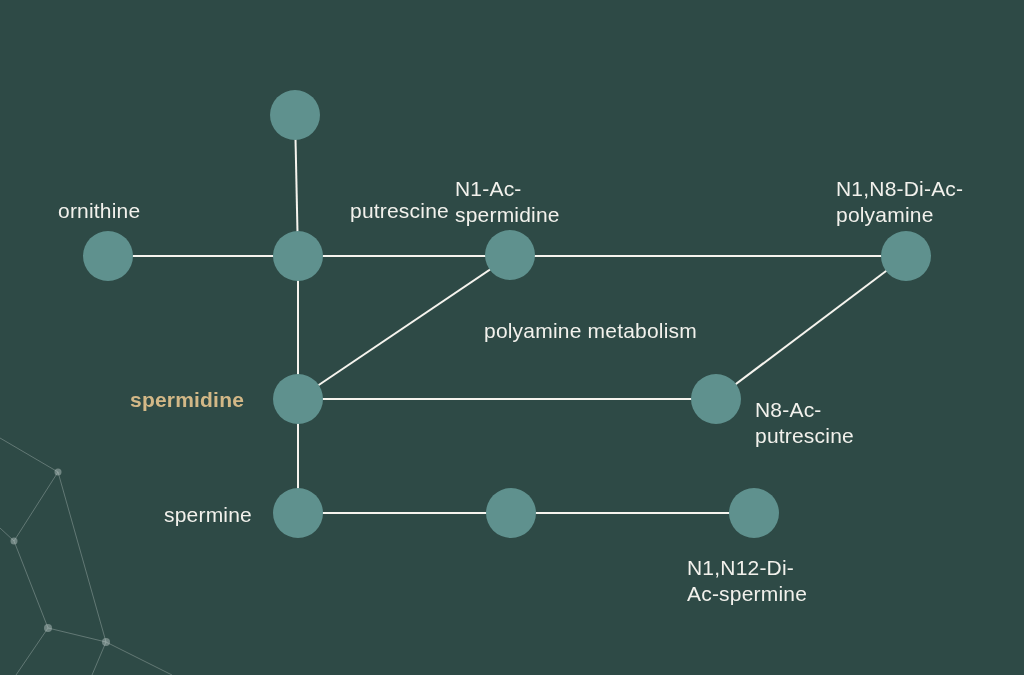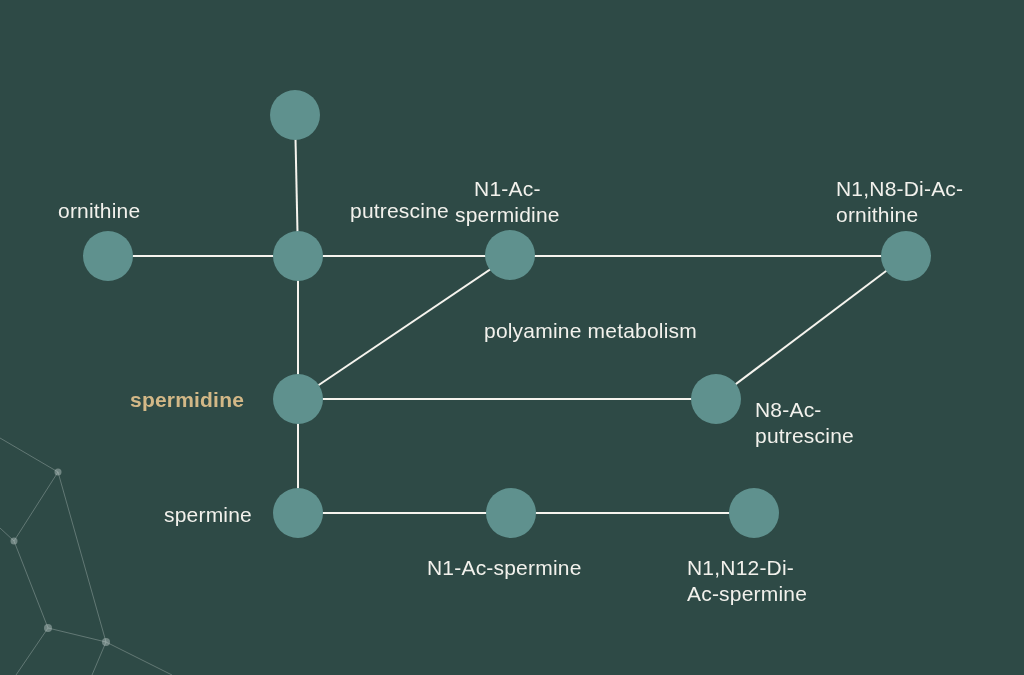--- a/index.html
+++ b/index.html
@@ -104,33 +104,32 @@
       <circle class="node" cx="511" cy="513" r="25"></circle>
       <circle class="node" cx="754" cy="513" r="25"></circle>
     </g>
   </svg>
 
 
   <div class="node-label" style="left:58px; top:198px;">ornithine</div>
 
   <div class="node-label" style="left:314px; top:198px;margin-left:36px;">putrescine</div>
 
-  <div class="node-label" style="left:455px; top:176px;text-align:center;">N1-Ac-
+  <div class="node-label" style="left:455px; top:176px;">N1-Ac-
 spermidine</div>
 
   <div class="node-label" style="left:836px; top:176px;">N1,N8-Di-Ac-
-ornithine</div>
+polyamine</div>
 
   <div class="diagram-title" style="left:484px; top:319px;">polyamine metabolism</div>
 
   <div class="node-label highlight" style="left:130px; top:387px;">spermidine</div>
 
   <div class="node-label" style="left:755px; top:397px;">N8-Ac-
 putrescine</div>
 
   <div class="node-label" style="left:156px; top:502px;margin-left:8px;">spermine</div>
 
-  <div class="node-label" style="left:427px; top:555px;">N1-Ac-spermine</div>
 
   <div class="node-label" style="left:687px; top:555px;">N1,N12-Di-
 Ac-spermine</div>
 
 </div>
 
 </body></html>

